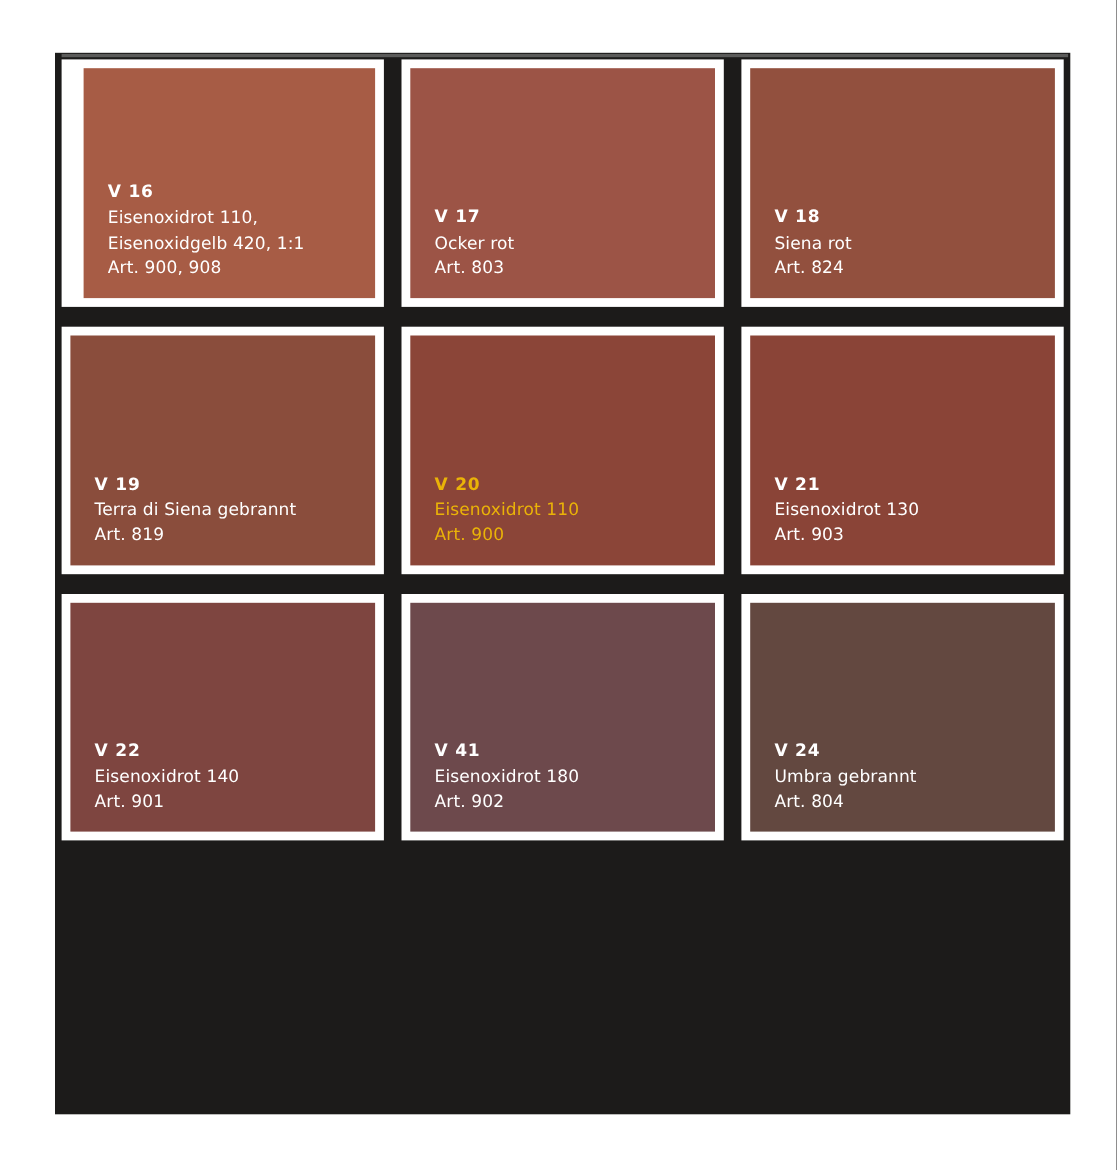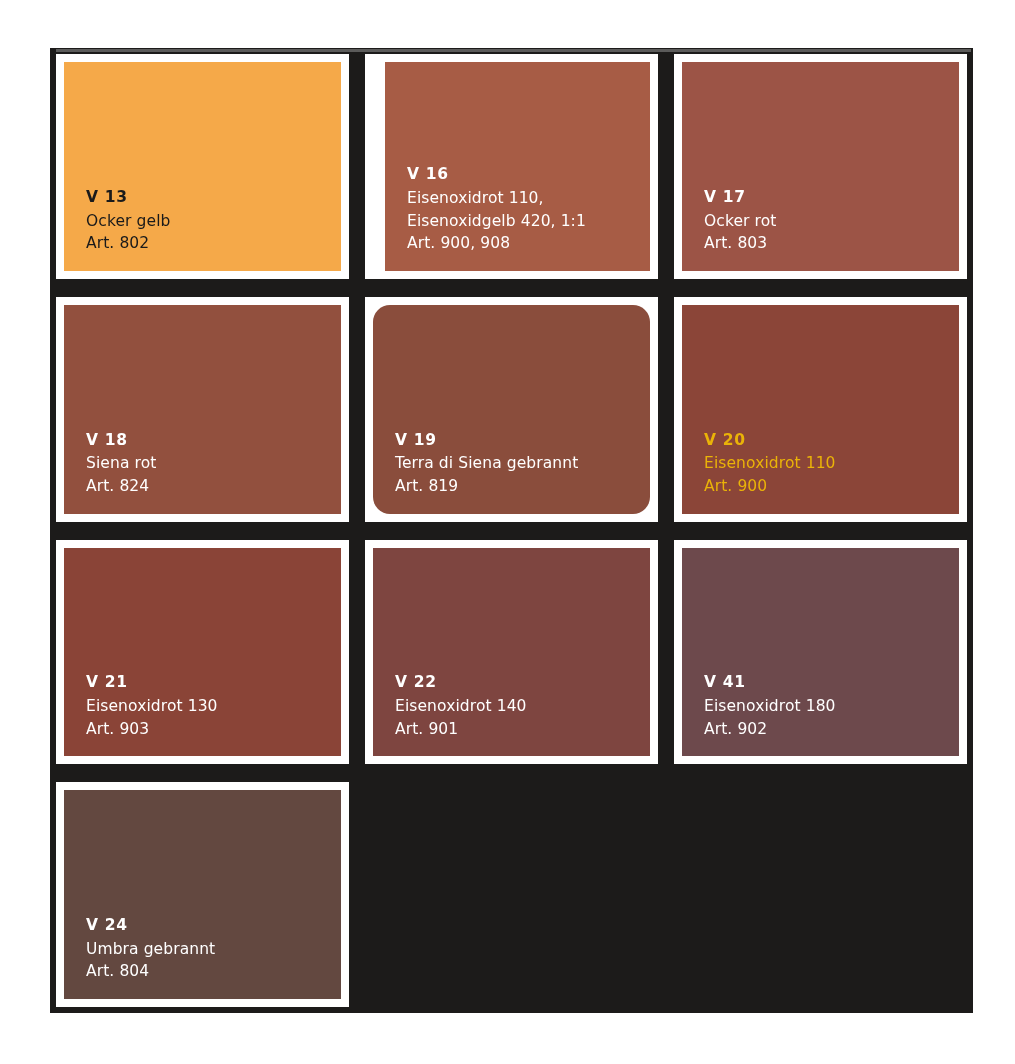--- a/index.html
+++ b/index.html
@@ -74,29 +74,20 @@
 </style>
 </head>
 <body>
 
 <div class="sheet">
 
   <div class="panel"></div>
   <div class="panel-top-sheen"></div>
 
   <div class="grid" id="swatch-grid">
-      <div class="card" style="background: rgb(255, 255, 255);">
-        <div class="swatch" style="background: rgb(245, 169, 73);">
-          <div class="label dark-text" style="color: rgb(26, 26, 26);">
-            <span class="code">V 13</span>
-            <span class="nameline">Ocker gelb</span>
-            <span class="art">Art. 802</span>
-          </div>
-        </div>
-      </div>
       <div class="card" style="background: rgb(255, 255, 255); padding-left: 20px;">
         <div class="swatch" style="background: rgb(167, 92, 69);">
           <div class="label light-text" style="color: rgb(255, 255, 255);">
             <span class="code">V 16</span>
             <span class="nameline">Eisenoxidrot 110,</span>
             <span class="nameline">Eisenoxidgelb 420, 1:1</span>
             <span class="art">Art. 900, 908</span>
           </div>
         </div>
       </div>
@@ -112,21 +103,21 @@
       <div class="card" style="background: rgb(255, 255, 255);">
         <div class="swatch" style="background: rgb(146, 80, 62);">
           <div class="label light-text" style="color: rgb(255, 255, 255);">
             <span class="code">V 18</span>
             <span class="nameline">Siena rot</span>
             <span class="art">Art. 824</span>
           </div>
         </div>
       </div>
       <div class="card" style="background: rgb(255, 255, 255);">
-        <div class="swatch" style="background: rgb(138, 77, 60); border-radius: 17px;">
+        <div class="swatch" style="background: rgb(138, 77, 60);">
           <div class="label light-text" style="color: rgb(255, 255, 255);">
             <span class="code">V 19</span>
             <span class="nameline">Terra di Siena gebrannt</span>
             <span class="art">Art. 819</span>
           </div>
         </div>
       </div>
       <div class="card" style="background: rgb(255, 255, 255);">
         <div class="swatch" style="background: rgb(139, 69, 56);">
           <div class="label light-text" style="color: #eab308;">

